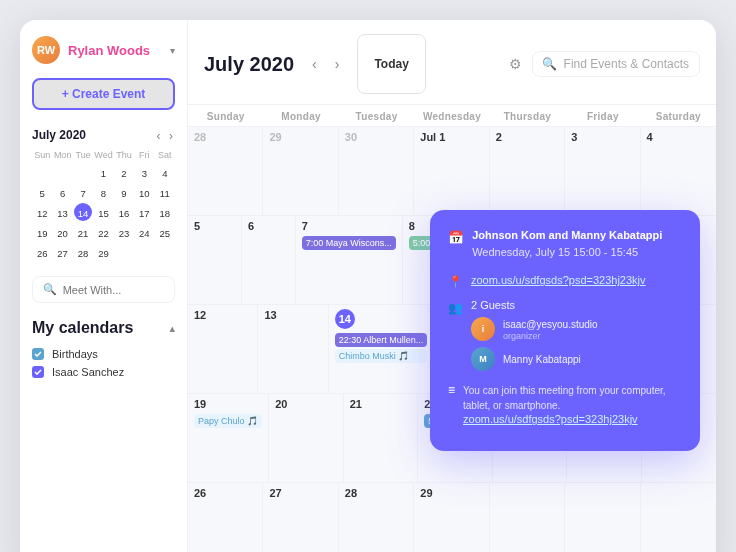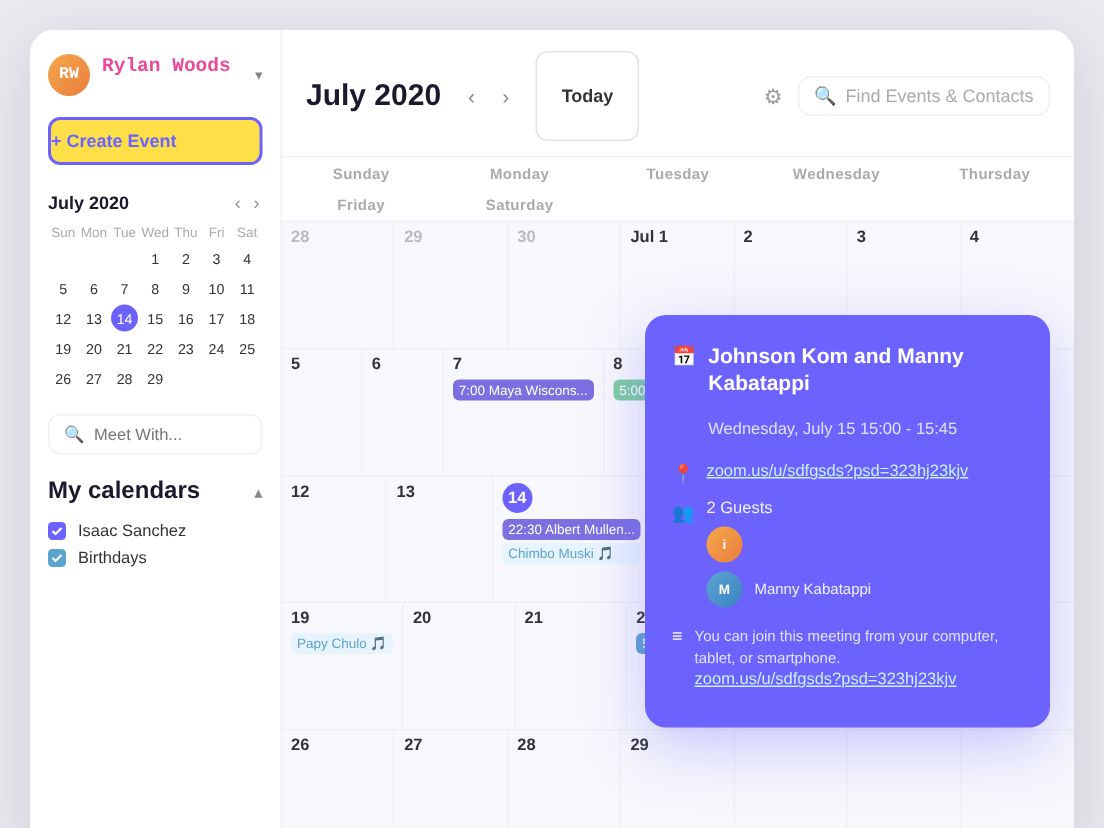--- a/index.html
+++ b/index.html
@@ -33,22 +33,22 @@
       flex-shrink: 0;
     }
     .user-row {
       display: flex;
       align-items: center;
       justify-content: space-between;
       margin-bottom: 14px;
     }
     .user-info {
       display: flex;
+      align-items: center;
       gap: 8px;
-      font-family: Liberation Mono, monospace;
     }
     .avatar {
       width: 28px;
       height: 28px;
       border-radius: 50%;
       background: linear-gradient(135deg, #f6a84b, #e87d3e);
       display: flex;
       align-items: center;
       justify-content: center;
       font-size: 11px;
@@ -60,28 +60,28 @@
       font-weight: 600;
       color: #ec4899;
     }
     .chevron-down {
       font-size: 10px;
       color: #888;
     }
     .create-event-btn {
       border: 2px solid #6c63ff;
       border-radius: 8px;
-      background: #fde047;
+      background: #e5e5e5;
       color: #6c63ff;
       font-size: 12px;
       font-weight: 600;
       padding: 7px 0;
       width: 100%;
       cursor: pointer;
-      text-align: left;
+      text-align: center;
       margin-bottom: 16px;
     }
     
     .mini-cal-header {
       display: flex;
       align-items: center;
       justify-content: space-between;
       margin-bottom: 6px;
     }
     .mini-cal-title {
@@ -238,21 +238,21 @@
       color: #aaa;
     }
     
     .cal-grid {
       flex: 1;
       display: flex;
       flex-direction: column;
     }
     .cal-day-headers {
       display: grid;
-      grid-template-columns: repeat(5, 1fr);
+      grid-template-columns: repeat(7, 1fr);
       border-bottom: 1px solid #eef0f4;
       background: #fff;
     }
     .cal-day-header {
       text-align: center;
       font-size: 10px;
       font-weight: 600;
       color: #aaa;
       padding: 6px 0 4px;
       letter-spacing: 0.3px;
@@ -315,25 +315,25 @@
       top: 190px;
       width: 270px;
       background: #6c63ff;
       border-radius: 14px;
       padding: 18px 18px 16px;
       color: #fff;
       box-shadow: 0 12px 40px rgba(108,99,255,0.35);
       z-index: 100;
     }
     .popup-title {
-      font-size: 14px;
+      font-size: 11px;
       font-weight: 700;
       color: #fff;
       line-height: 1.3;
-      margin-bottom: 16px;
+      margin-bottom: 4px;
     }
     .popup-datetime {
       font-size: 11px;
       color: rgba(255,255,255,0.8);
       margin-bottom: 12px;
     }
     .popup-row {
       display: flex;
       align-items: flex-start;
       gap: 8px;
@@ -454,34 +454,34 @@
       <span style="color:#bbb;font-size:11px;">🔍</span>
       <input type="text" placeholder="Meet With..." style="">
     </div>
 
     <div class="my-cals-header">
       <span class="my-cals-title">My calendars</span>
       <span style="font-size:11px;color:#888;">▴</span>
     </div>
     <div id="cal-items">
         <div class="cal-item">
+    <div class="cal-check" style="background:#5ba4cf;">
+      <svg width="8" height="6" viewBox="0 0 8 6">
+              <polyline points="1,3 3,5 7,1" stroke="#fff" stroke-width="1.5" fill="none"></polyline>
+            </svg>
+    </div>
+    <span class="cal-label">Birthdays</span>
+  </div>
+        <div class="cal-item">
     <div class="cal-check" style="background:#6c63ff;">
       <svg width="8" height="6" viewBox="0 0 8 6">
               <polyline points="1,3 3,5 7,1" stroke="#fff" stroke-width="1.5" fill="none"></polyline>
             </svg>
     </div>
     <span class="cal-label">Isaac Sanchez</span>
-  </div>
-        <div class="cal-item">
-    <div class="cal-check" style="background:#5ba4cf;">
-      <svg width="8" height="6" viewBox="0 0 8 6">
-              <polyline points="1,3 3,5 7,1" stroke="#fff" stroke-width="1.5" fill="none"></polyline>
-            </svg>
-    </div>
-    <span class="cal-label">Birthdays</span>
   </div>
       </div>
   </div>
 
   <div class="main">
     <div class="main-header">
       <span class="cal-title">July 2020</span>
       <button class="nav-btn">‹</button>
       <button class="nav-btn">›</button>
       <button class="today-btn">Today</button>
@@ -642,20 +642,24 @@
     <div class="popup-row">
       <span style="font-size:12px;margin-top:1px;">📍</span>
       <span class="popup-link">zoom.us/u/sdfgsds?psd=323hj23kjv</span>
     </div>
     <div class="popup-row">
       <span style="font-size:12px;margin-top:2px;">👥</span>
       <div>
         <div class="popup-guests-label">2 Guests</div>
         <div class="popup-guest-row">
           <div class="guest-avatar" style="background:linear-gradient(135deg,#f6a84b,#e87d3e);">i</div>
+          <div>
+            <div class="guest-info">isaac@yesyou.studio</div>
+            <div class="guest-role">organizer</div>
+          </div>
         </div>
         <div class="popup-guest-row">
           <div class="guest-avatar blue-av">M</div>
           <div class="guest-info">Manny Kabatappi</div>
         </div>
       </div>
     </div>
     <div class="popup-row">
       <span style="font-size:12px;margin-top:2px;">≡</span>
       <div>

